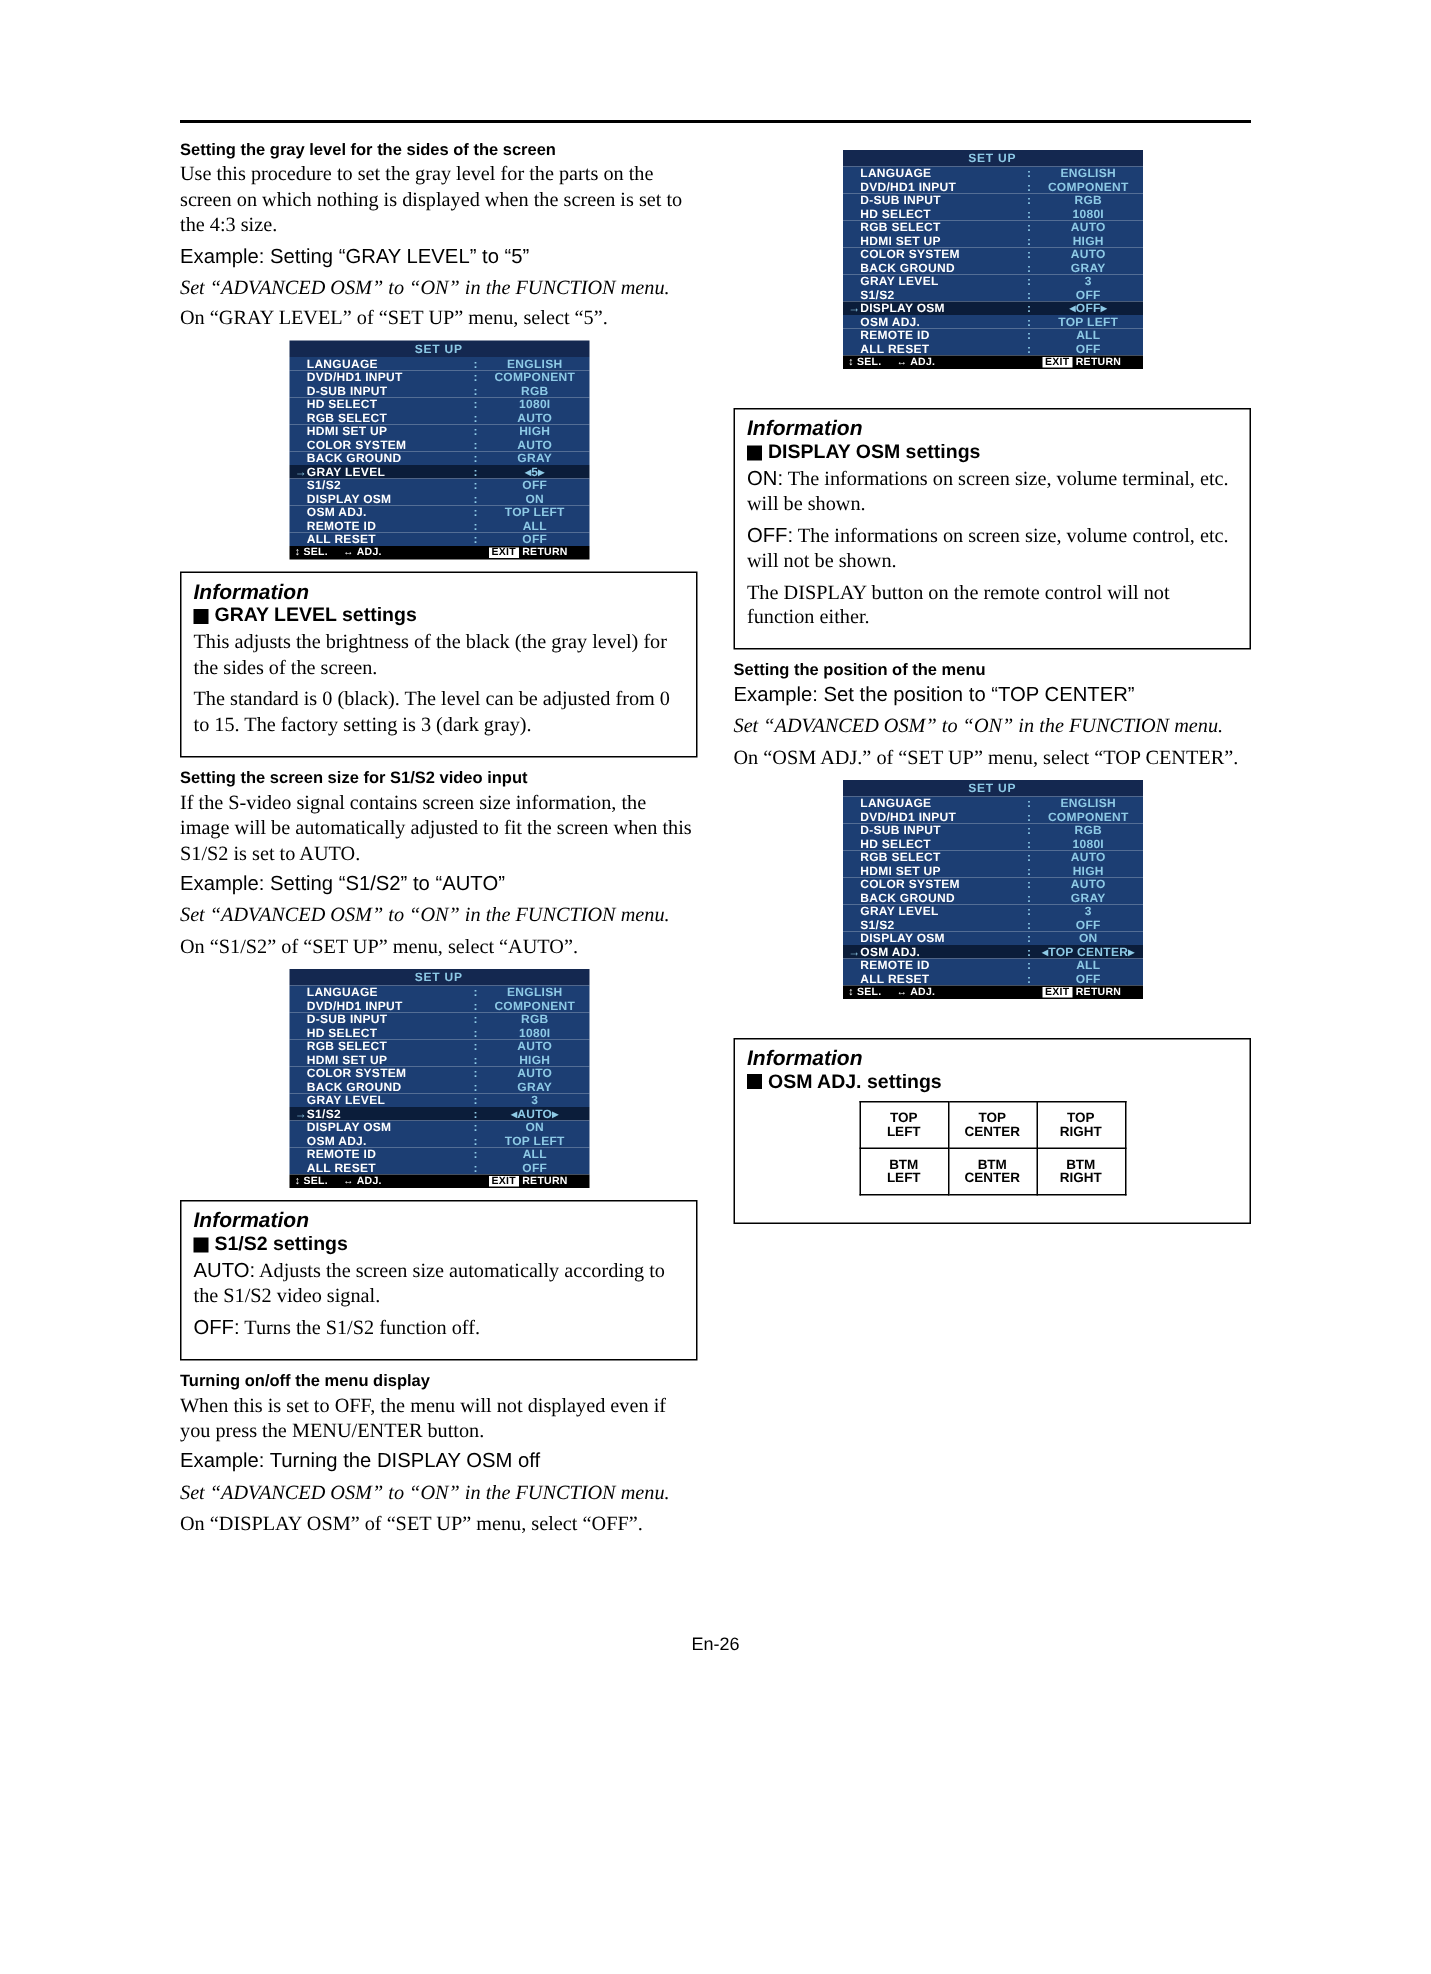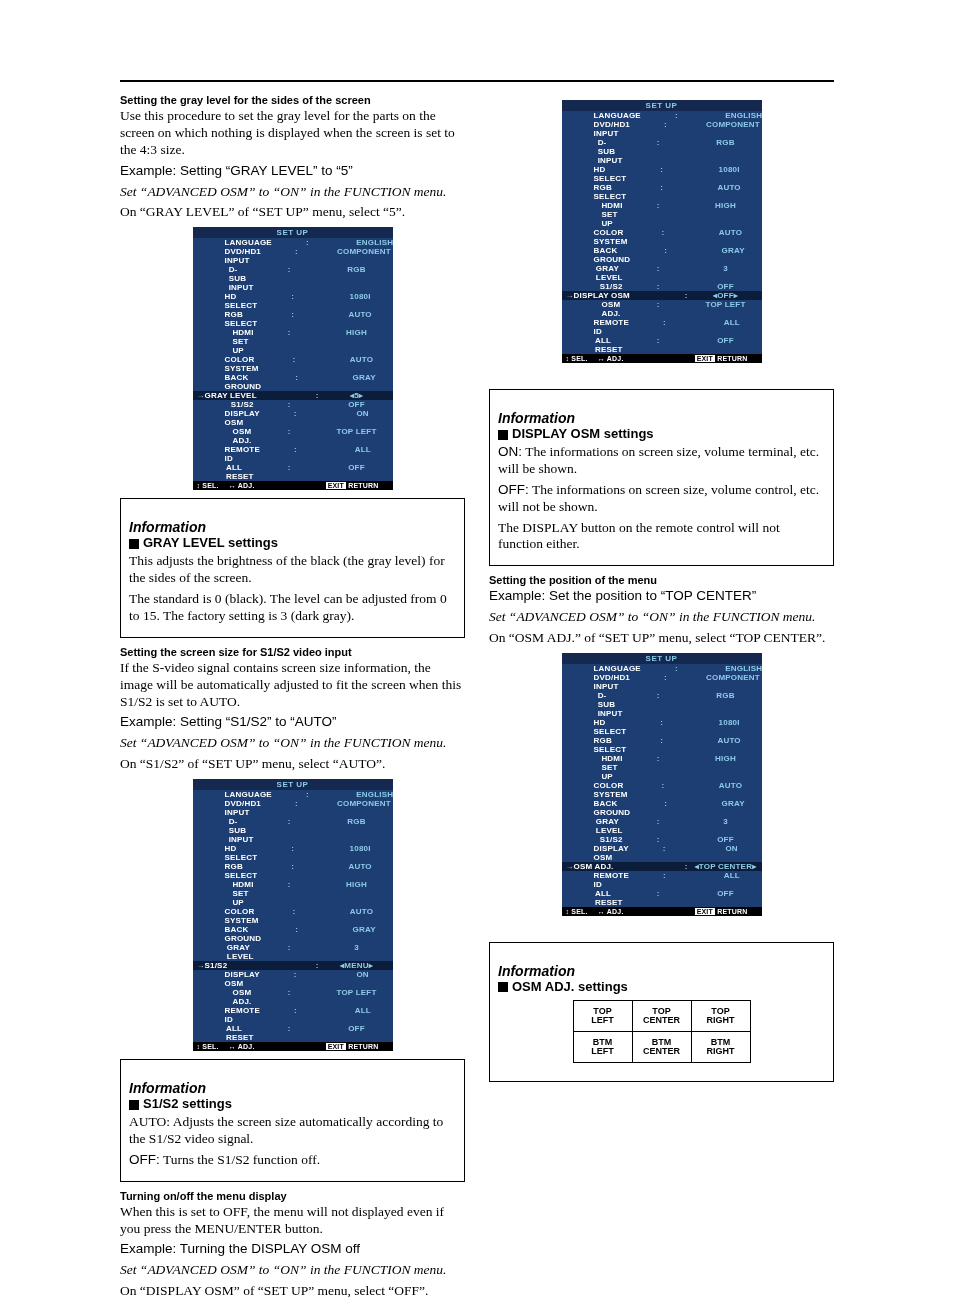--- a/index.html
+++ b/index.html
@@ -11,29 +11,29 @@
     color: #000;
     width: 954px;
     box-sizing: border-box;
   }
   .rule { border-top: 2px solid #000; margin-bottom: 12px; }
   .cols { display: flex; gap: 24px; }
   .col { flex: 1; }
   .section-title { font-family: Arial, sans-serif; font-weight: bold; font-size: 11px; margin: 0 0 2px 0; }
   .body-text { font-size: 13.5px; line-height: 1.25; margin: 0 0 4px 0; }
   .ital { font-style: italic; }
-  .info-box { border: 1px solid #000; padding: 20px 8px 8px 8px; margin: 8px 0; }
+  .info-box { border: 1px solid #000; padding: 4px 8px 8px 8px; margin: 8px 0; }
   .info-title { font-family: Arial, sans-serif; font-style: italic; font-weight: bold; font-size: 14px; margin: 0; }
   .info-sub { font-family: Arial, sans-serif; font-weight: bold; font-size: 13px; margin: 0 0 3px 0; }
   .sq { display:inline-block; width:10px; height:10px; background:#000; margin-right:4px; vertical-align: middle;}
   .osd { width: 200px; margin: 6px auto; font-family: Arial, sans-serif; font-size: 8px; font-weight: bold; color: #fff; letter-spacing: 0.2px; }
   .osd-title { background:#142850; color:#8ecae6; text-align:center; padding:1px 0; font-size:8px; letter-spacing: 0.5px;}
   .osd-row { display:flex; padding:0 4px; }
   .osd-row.sel { background:#0b1d3a; }
-  .osd-row:not(.sel){ background:#1c3e73;gap:28px; }
+  .osd-row:not(.sel){ background:#1c3e73; }
   .osd-arrow { width:8px; display:inline-block; color:#8ecae6;}
   .osd-label { flex:1; }
   .osd-colon { color:#8ecae6; padding:0 6px;}
   .osd-val { min-width:64px; text-align:center; color:#8ecae6;}
   .osd-footer { background:#000; color:#fff; display:flex; padding:1px 4px; font-size:7px;}
   .osd-footer span{ margin-right:10px;}
   .osd-footer .exit{ margin-left:auto; }
   .osd-footer .exit b{ background:#fff; color:#000; padding:0 2px; font-weight:bold;}
   .grid-table { border-collapse: collapse; margin: 6px auto; }
   .grid-table td{ border:1px solid #000; width:56px; height:28px; font-family:Arial,sans-serif; font-size:9px; font-weight:bold; text-align:center; vertical-align:middle; line-height:1;margin-left:12px;}
@@ -215,21 +215,21 @@
         <div class="osd-row">
           <span class="osd-arrow"></span>
           <span class="osd-label">GRAY LEVEL</span>
           <span class="osd-colon">:</span>
           <span class="osd-val">3</span>
         </div>
         <div class="osd-row sel">
           <span class="osd-arrow">→</span>
           <span class="osd-label">S1/S2</span>
           <span class="osd-colon">:</span>
-          <span class="osd-val">◂MENU▸</span>
+          <span class="osd-val">◂AUTO▸</span>
         </div>
         <div class="osd-row">
           <span class="osd-arrow"></span>
           <span class="osd-label">DISPLAY OSM</span>
           <span class="osd-colon">:</span>
           <span class="osd-val">ON</span>
         </div>
         <div class="osd-row">
           <span class="osd-arrow"></span>
           <span class="osd-label">OSM ADJ.</span>
@@ -251,21 +251,21 @@
         <div class="osd-footer">
           <span>↕ SEL.</span>
           <span>↔ ADJ.</span>
           <span class="exit"><b>EXIT</b> RETURN</span>
         </div>
       </div>
 
     <div class="info-box">
       <p class="info-title">Information</p>
       <p class="info-sub"><span class="sq"></span><span>S1/S2 settings</span></p>
-      <p class="body-text"><span style="font-family:Liberation Serif, serif">AUTO:</span><span> Adjusts the screen size automatically according to the S1/S2 video signal.</span></p>
+      <p class="body-text"><span style="font-family:Liberation Sans, sans-serif">AUTO:</span><span> Adjusts the screen size automatically according to the S1/S2 video signal.</span></p>
       <p class="body-text"><span style="font-family:Arial,sans-serif">OFF:</span><span> Turns the S1/S2 function off.</span></p>
     </div>
 
     <p class="section-title">Turning on/off the menu display</p>
     <p class="body-text">When this is set to OFF, the menu will not displayed even if you press the MENU/ENTER button.</p>
     <p class="body-text" style="font-family:Liberation Sans, sans-serif">Example: Turning the DISPLAY OSM off</p>
     <p class="body-text ital">Set “ADVANCED OSM” to “ON” in the FUNCTION menu.</p>
     <p class="body-text">On “DISPLAY OSM” of “SET UP” menu, select “OFF”.</p>
 
   </div>

